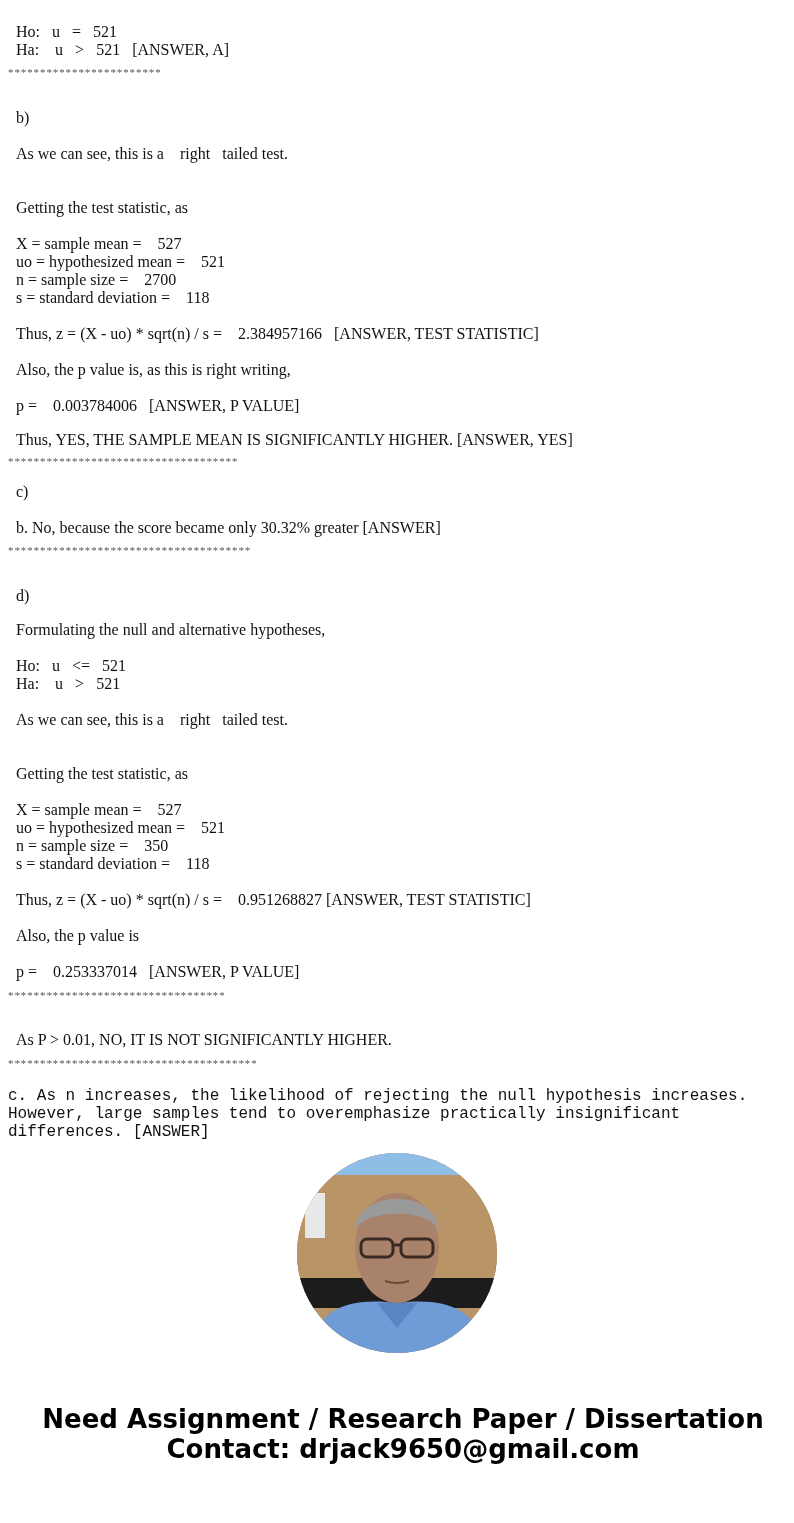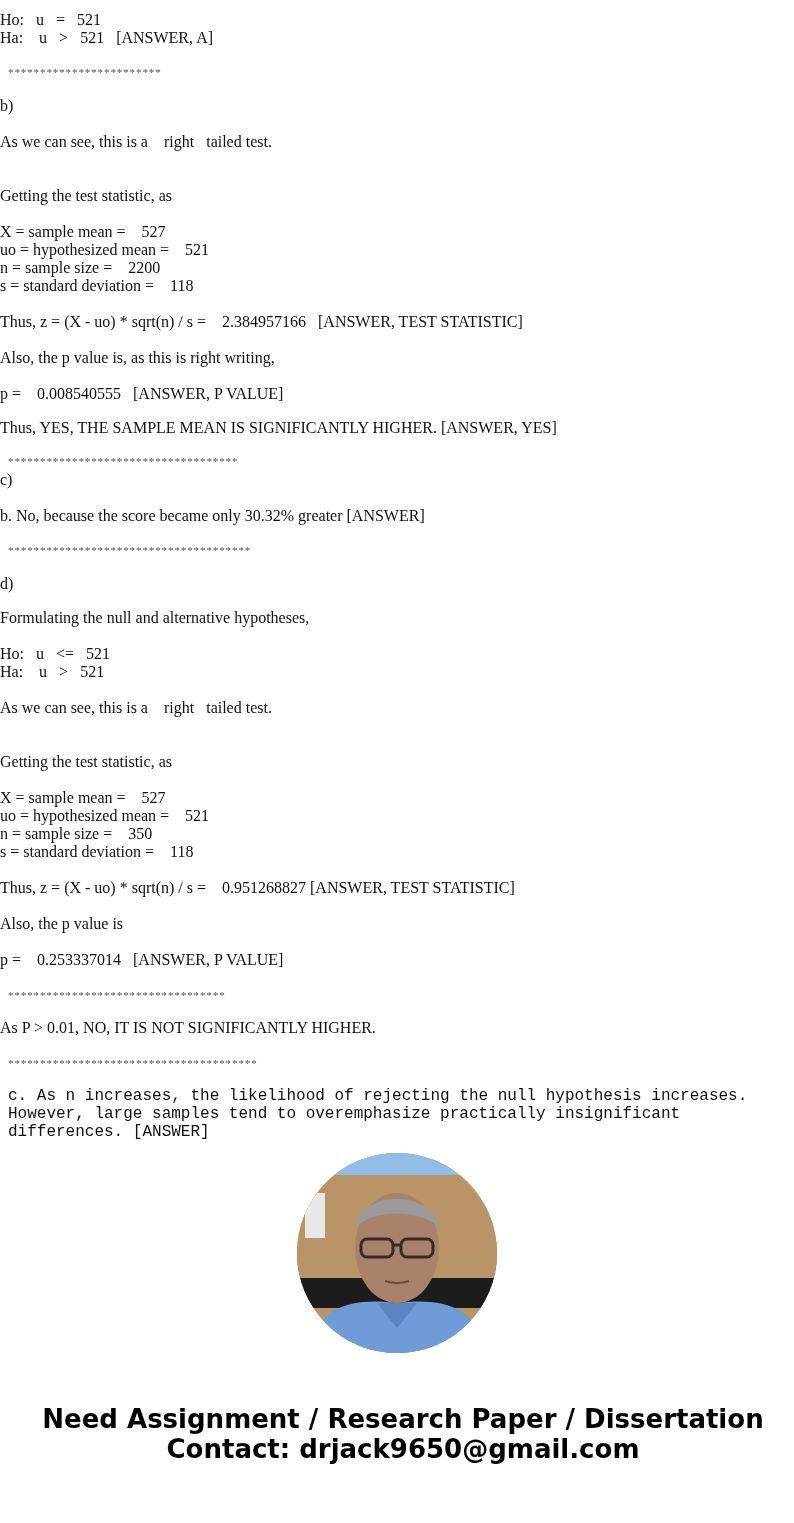--- a/index.html
+++ b/index.html
@@ -1,18 +1,18 @@
 <!DOCTYPE html>
 <html><head>
 <meta charset="utf-8">
 <style>
   html, body { margin: 0; padding: 0; background: #ffffff; }
   body { width: 794px; height: 1523px; position: relative; overflow: hidden;
          font-family: "Liberation Serif", serif; font-size: 16px; color: #111111; }
-  .ln { position: absolute; left: 0; white-space: pre; line-height: 18px; }
+  .ln { position: absolute; left: 16px; white-space: pre; line-height: 18px; margin-top: 12px; }
   .stars { position: absolute; left: 8px; white-space: pre; font-size: 11px; line-height: 18px; color: #555555; letter-spacing: 0.9px; }
   .para { position: absolute; left: 8px; width: 784px; line-height: 18px; font-family: Liberation Mono, monospace; }
   .avatar { position: absolute; left: 297px; top: 1153px; width: 200px; height: 200px; border-radius: 50%; overflow: hidden;
             background: linear-gradient(180deg, #8fbde6 0%, #a8c8e6 10%, #c4a77a 18%, #b89466 50%, #1a1a1a 62%, #222 66%, #6d9ad6 72%, #5b87c7 100%); }
   .footer { position: absolute; left: 6px; top: 1404px; width: 794px; text-align: center;
             font-family: "DejaVu Sans", sans-serif; font-weight: bold; font-size: 26px; line-height: 30px; color: #000; }
 </style>
 </head>
 <body>
 
@@ -20,25 +20,25 @@
 
   <div class="ln" style="top:11px">Ho:   u   =   521</div>
   <div class="ln" style="top:29px">Ha:    u   &gt;   521   [ANSWER, A]</div>
   <div class="stars" style="top:63px">************************</div>
 
   <div class="ln" style="top:97px">b)</div>
   <div class="ln" style="top:133px">As we can see, this is a    right   tailed test.</div>
   <div class="ln" style="top:187px">Getting the test statistic, as</div>
   <div class="ln" style="top:223px">X = sample mean =    527</div>
   <div class="ln" style="top:241px">uo = hypothesized mean =    521</div>
-  <div class="ln" style="top:259px">n = sample size =    2200</div>
+  <div class="ln" style="top:259px">n = sample size =    2700</div>
   <div class="ln" style="top:277px">s = standard deviation =    118</div>
   <div class="ln" style="top:313px">Thus, z = (X - uo) * sqrt(n) / s =    2.384957166   [ANSWER, TEST STATISTIC]</div>
   <div class="ln" style="top:349px">Also, the p value is, as this is right writing,</div>
-  <div class="ln" style="top:385px">p =    0.008540555   [ANSWER, P VALUE]</div>
+  <div class="ln" style="top:385px">p =    0.003784006   [ANSWER, P VALUE]</div>
   <div class="ln" style="top:419px">Thus, YES, THE SAMPLE MEAN IS SIGNIFICANTLY HIGHER. [ANSWER, YES]</div>
   <div class="stars" style="top:452px">************************************</div>
 
   <div class="ln" style="top:471px">c)</div>
   <div class="ln" style="top:507px">b. No, because the score became only 30.32% greater [ANSWER]</div>
   <div class="stars" style="top:541px">**************************************</div>
 
   <div class="ln" style="top:575px">d)</div>
   <div class="ln" style="top:609px">Formulating the null and alternative hypotheses,</div>
   <div class="ln" style="top:645px">Ho:   u   &lt;=   521</div>

